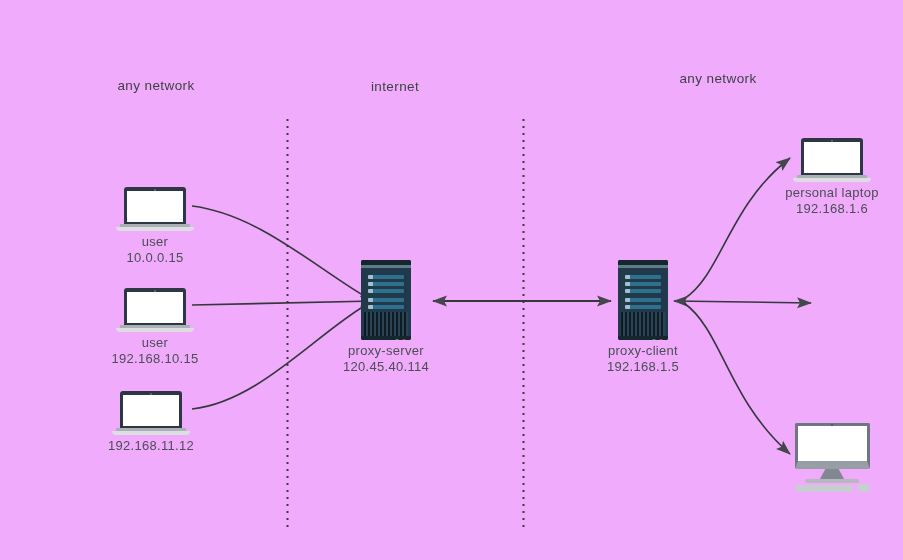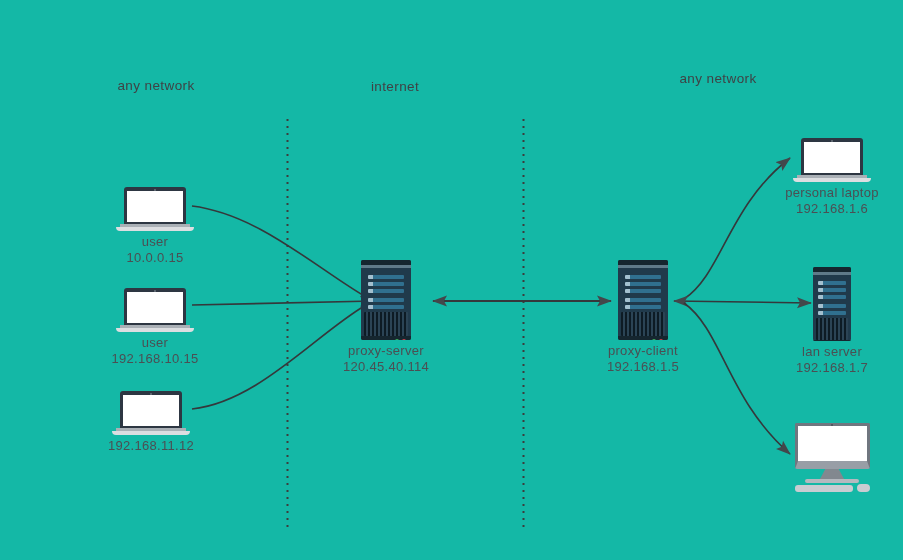--- a/index.html
+++ b/index.html
@@ -1,17 +1,17 @@
 <!DOCTYPE html>
 <html><head>
 <meta charset="utf-8">
 <style>
   html,body{margin:0;padding:0;background:#000;}
   .canvas{
-    position:relative;width:903px;height:560px;background:#14b8a6;overflow:hidden;
+    position:relative;width:903px;height:560px;background:#f0abfc;overflow:hidden;
     font-family:"Liberation Sans","DejaVu Sans",sans-serif;
   }
   .wires{position:absolute;left:0;top:0;width:903px;height:560px;}
   .hdr{
     position:absolute;transform:translateX(-50%);
     color:#3f4245;font-size:13.5px;letter-spacing:.4px;white-space:nowrap;
   }
   .node{position:absolute;width:140px;display:flex;flex-direction:column;align-items:center;}
   .node-label{
     margin-top:3px;text-align:center;color:#4b4f53;font-size:13px;line-height:16px;
@@ -204,42 +204,20 @@
         </div>
       <div class="hinge"></div>
         <div class="base"></div>
     </div>
     <div class="node-label">
       <span>personal laptop</span>
       <span>192.168.1.6</span>
     </div>
   </div>
 
-  <div class="node" style="left:762px;top:267px">
-    <div class="server small">
-      <div class="cap-top"></div>
-        <div class="strip"></div>
-      <div class="panel">
-        <div class="bar"></div>
-          <div class="bar"></div>
-          <div class="bar"></div>
-        <div class="bar gap"></div>
-          <div class="bar"></div>
-      </div>
-      <div class="vents"></div>
-      <div class="cap-bot">
-        
-        
-      </div>
-    </div>
-    <div class="node-label">
-      <span>lan server</span>
-      <span>192.168.1.7</span>
-    </div>
-  </div>
 
   <div class="node" style="left:762px;top:423px">
     <div class="desktop">
       <div class="mon">
           <div class="cam"></div>
         </div>
       <div class="neck"></div>
       <div class="mbase"></div>
       <div class="periph">
         <div class="kb"></div>

